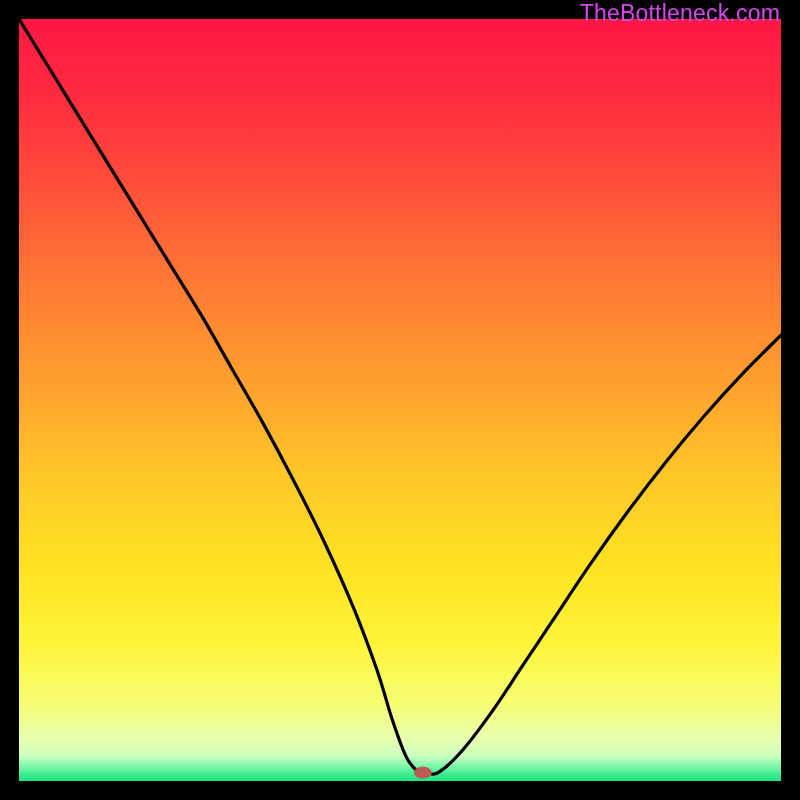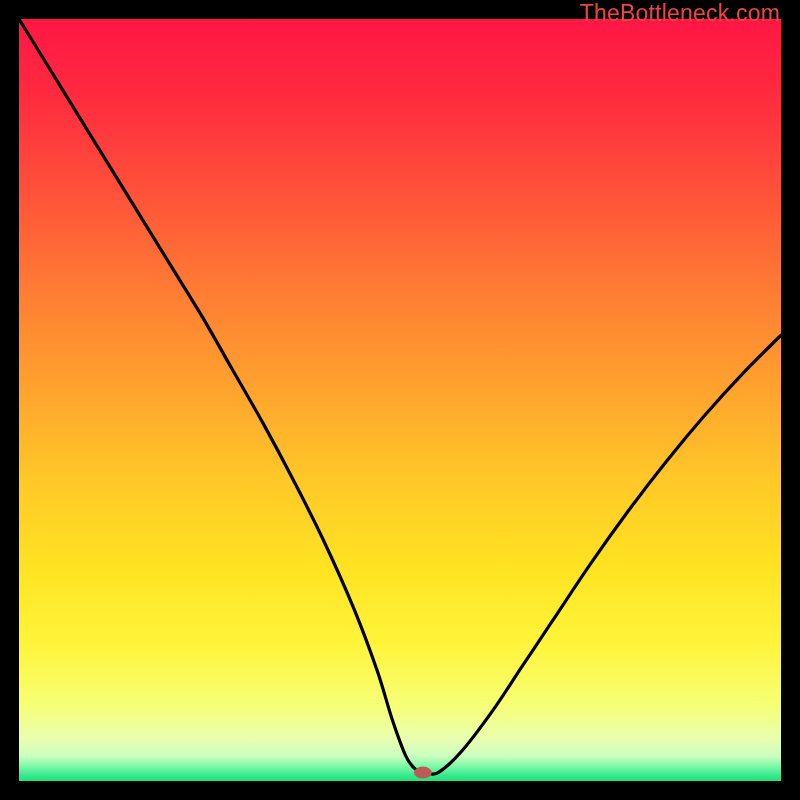--- a/index.html
+++ b/index.html
@@ -23,21 +23,21 @@
     position: absolute;
     left: 0;
     top: 0;
     width: 762px;
     height: 762px;
   }
   .watermark {
     position: absolute;
     top: 0px;
     right: 20px;
-    color: #ef4444;
+    color: #d946ef;
     font-size: 23px;
     font-weight: 500;
     letter-spacing: 0.2px;
     user-select: none;
   }
   svg { display: block; }
 </style>
 </head>
 <body>
 

